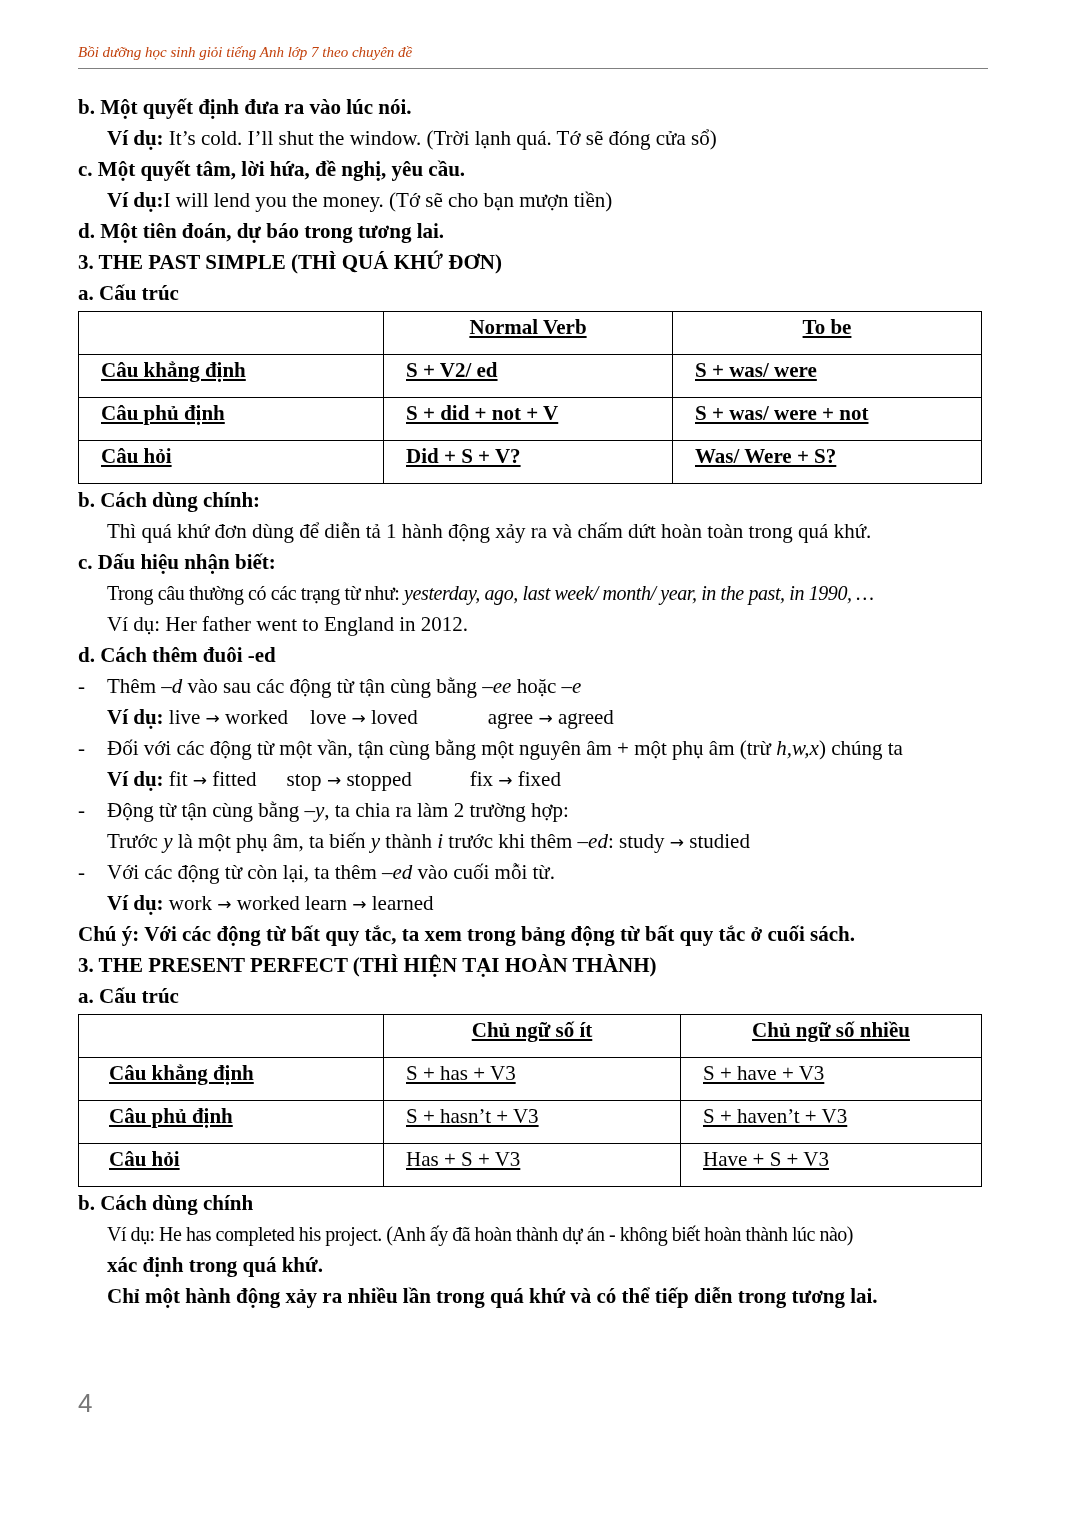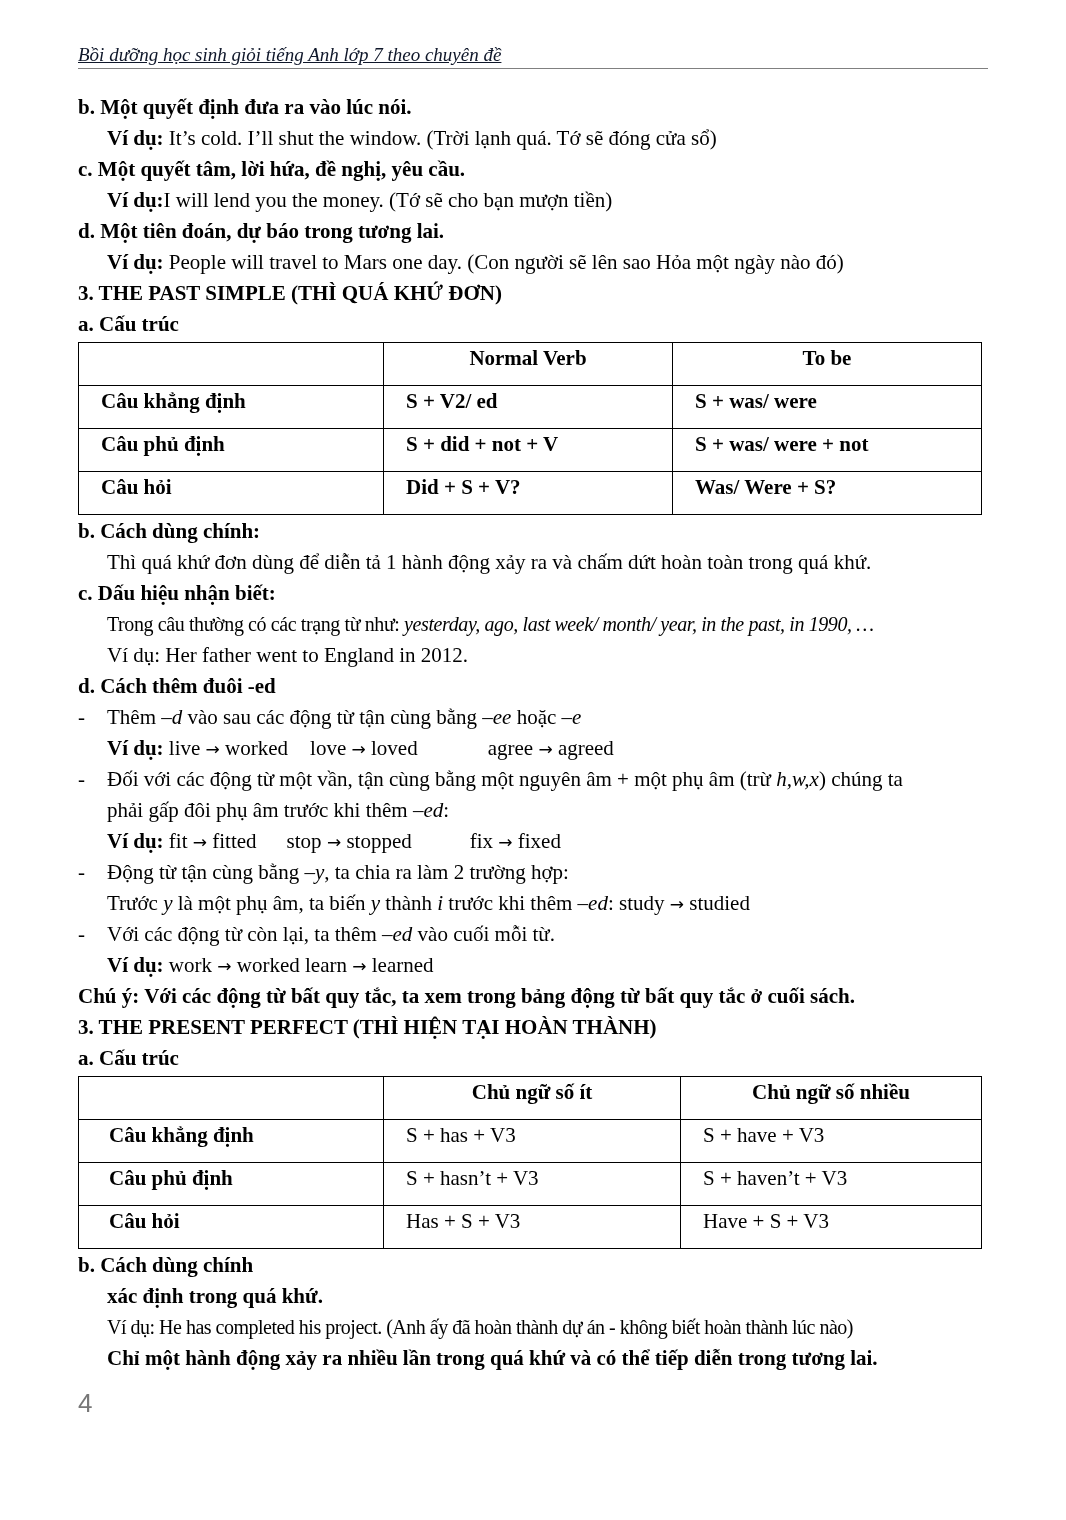--- a/index.html
+++ b/index.html
@@ -1,30 +1,30 @@
 <!DOCTYPE html>
 <html><head>
 <meta charset="utf-8">
 <style>
   html, body { margin:0; padding:0; background:#ffffff; }
   body { width:1066px; height:1520px; position:relative; overflow:hidden;
          font-family:"Liberation Serif", "DejaVu Serif", serif; color:#000; }
   .running-header { position:absolute; left:78px; top:44px; width:910px;
-         font-style:italic; font-size:19px; color:#0f172a;text-decoration:underline; }
+         font-style:italic; font-size:15px; color:#c2410c; }
   .header-rule { position:absolute; left:78px; top:68px; width:910px; height:0;
          border-top:1.5px solid #808080; }
   .content { position:absolute; left:78px; top:92px; width:912px; font-size:21px; }
   .line { height:31px; line-height:31px; white-space:nowrap; }
   .b { font-weight:bold; }
   .i { font-style:italic; }
   .ind { padding-left:29px; }
   .bullet { position:relative; padding-left:29px; }
   .bullet .dash { position:absolute; left:0; top:0; }
   table.grammar { border-collapse:collapse; width:904px; margin:2px 0 1px 0; font-size:21px; }
-  table.grammar td { border:1.3px solid #000; height:30px; line-height:30px; padding:0 0 12px 22px; white-space:nowrap; }
+  table.grammar td { border:1.3px solid #000; height:30px; line-height:30px; padding:0 0 12px 22px; white-space:nowrap;text-decoration:underline; }
   table.grammar td.c1 { width:282px; }
   table.grammar td.c2 { width:266px; }
   table.grammar td.head { text-align:center; padding-left:0; }
   table.t2 td.c1 { width:274px; padding-left:30px; }
   table.t2 td.c2 { width:274px; }
   .arrow { font-family:"DejaVu Sans", sans-serif; font-size:17px; }
   .page-number { position:absolute; left:78px; top:1388px; font-size:26px; color:#777;
          font-family:"Liberation Sans", sans-serif; }
   .gap { display:inline-block; }
 </style>
@@ -36,21 +36,20 @@
 
 <div class="content">
 
   <div class="line b">b. Một quyết định đưa ra vào lúc nói.</div>
   <div class="line ind"><span class="b">Ví dụ:</span><span> It’s cold. I’ll shut the window. (Trời lạnh quá. Tớ sẽ đóng cửa sổ)</span></div>
 
   <div class="line b">c. Một quyết tâm, lời hứa, đề nghị, yêu cầu.</div>
   <div class="line ind"><span class="b">Ví dụ:</span><span>I will lend you the money. (Tớ sẽ cho bạn mượn tiền)</span></div>
 
   <div class="line b">d. Một tiên đoán, dự báo trong tương lai.</div>
-  <div class="line ind"><span class="b">Ví dụ:</span><span> People will travel to Mars one day. (Con người sẽ lên sao Hỏa một ngày nào đó)</span></div>
 
   <div class="line b">3. THE PAST SIMPLE (THÌ QUÁ KHỨ ĐƠN)</div>
   <div class="line b">a. Cấu trúc</div>
 
   <table class="grammar t1 b">
     <tbody>
         <tr>
       <td class="c1 head"></td>
       <td class="c2 head">Normal Verb</td>
       <td class="head">To be</td>
@@ -86,21 +85,20 @@
   </div>
   <div class="line ind">
     <span class="b">Ví dụ:</span>
     <span>live</span> <span class="arrow">→</span> <span>worked</span><span class="gap" style="width:22px"></span><span>love</span> <span class="arrow">→</span> <span>loved</span><span class="gap" style="width:70px"></span><span>agree</span> <span class="arrow">→</span> <span>agreed</span>
   </div>
 
   <div class="line bullet">
     <span class="dash">-</span>
     <span>Đối với các động từ một vần, tận cùng bằng một nguyên âm + một phụ âm (trừ </span><span class="i">h,w,x</span><span>) chúng ta</span>
   </div>
-  <div class="line ind"><span>phải gấp đôi phụ âm trước khi thêm </span><span class="i">–ed</span><span>:</span></div>
   <div class="line ind">
     <span class="b">Ví dụ:</span>
     <span>fit</span> <span class="arrow">→</span> <span>fitted</span><span class="gap" style="width:30px"></span><span>stop</span> <span class="arrow">→</span> <span>stopped</span><span class="gap" style="width:58px"></span><span>fix</span> <span class="arrow">→</span> <span>fixed</span>
   </div>
 
   <div class="line bullet">
     <span class="dash">-</span>
     <span>Động từ tận cùng bằng </span><span class="i">–y</span><span>, ta chia ra làm 2 trường hợp:</span>
   </div>
   <div class="line ind"><span>Trước </span><span class="i">y</span><span> là một phụ âm, ta biến </span><span class="i">y</span><span> thành </span><span class="i">i</span><span> trước khi thêm </span><span class="i">–ed</span><span>: study </span><span class="arrow">→</span><span> studied</span></div>
@@ -135,18 +133,18 @@
     </tr>
     <tr>
       <td class="c1 b">Câu hỏi</td>
       <td class="c2">Has + S + V3</td>
       <td>Have + S + V3</td>
     </tr>
   </tbody>
     </table>
 
   <div class="line b">b. Cách dùng chính</div>
+  <div class="line ind" style="font-size:20px; letter-spacing:-0.5px;">Ví dụ: He has completed his project. (Anh ấy đã hoàn thành dự án - không biết hoàn thành lúc nào)</div>
   <div class="line ind b">xác định trong quá khứ.</div>
-  <div class="line ind" style="font-size:20px; letter-spacing:-0.5px;">Ví dụ: He has completed his project. (Anh ấy đã hoàn thành dự án - không biết hoàn thành lúc nào)</div>
   <div class="line ind b">Chỉ một hành động xảy ra nhiều lần trong quá khứ và có thể tiếp diễn trong tương lai.</div>
 </div>
 
 <div class="page-number">4</div>
 
 </body></html>

